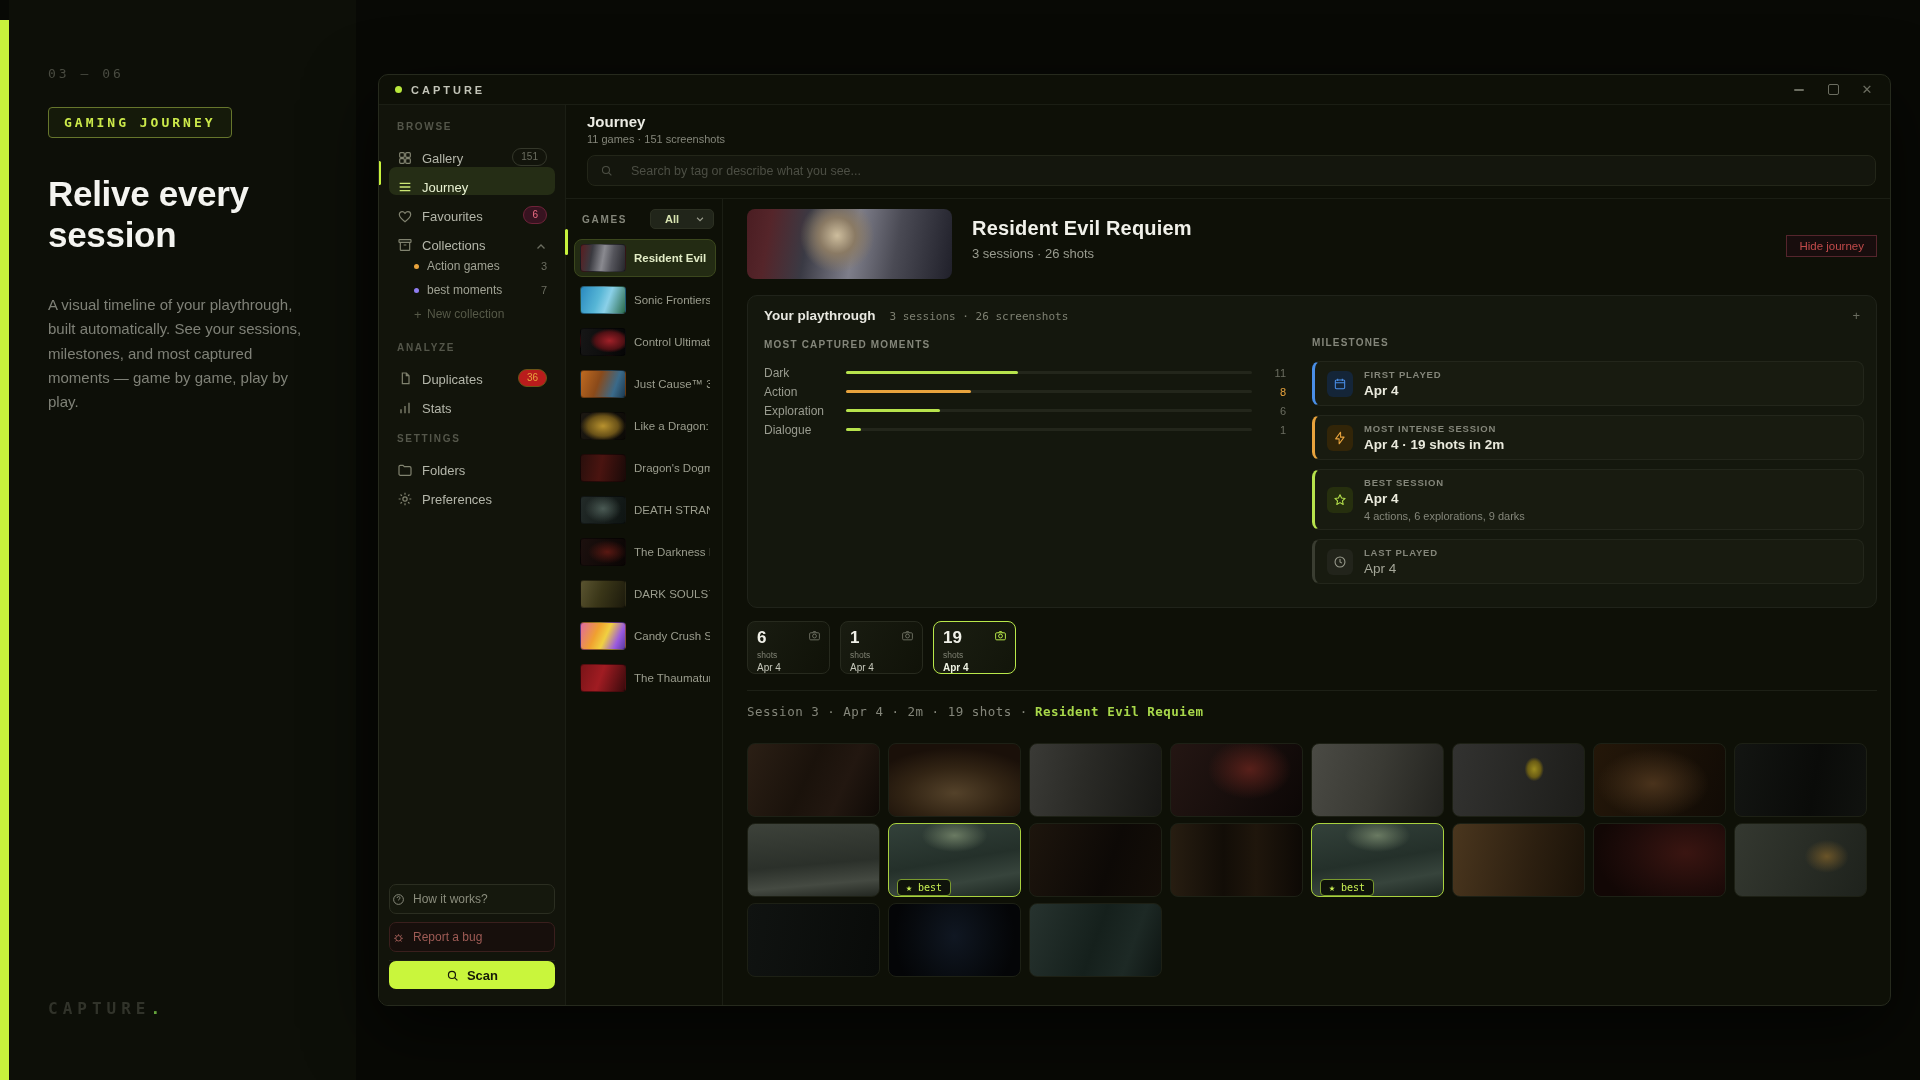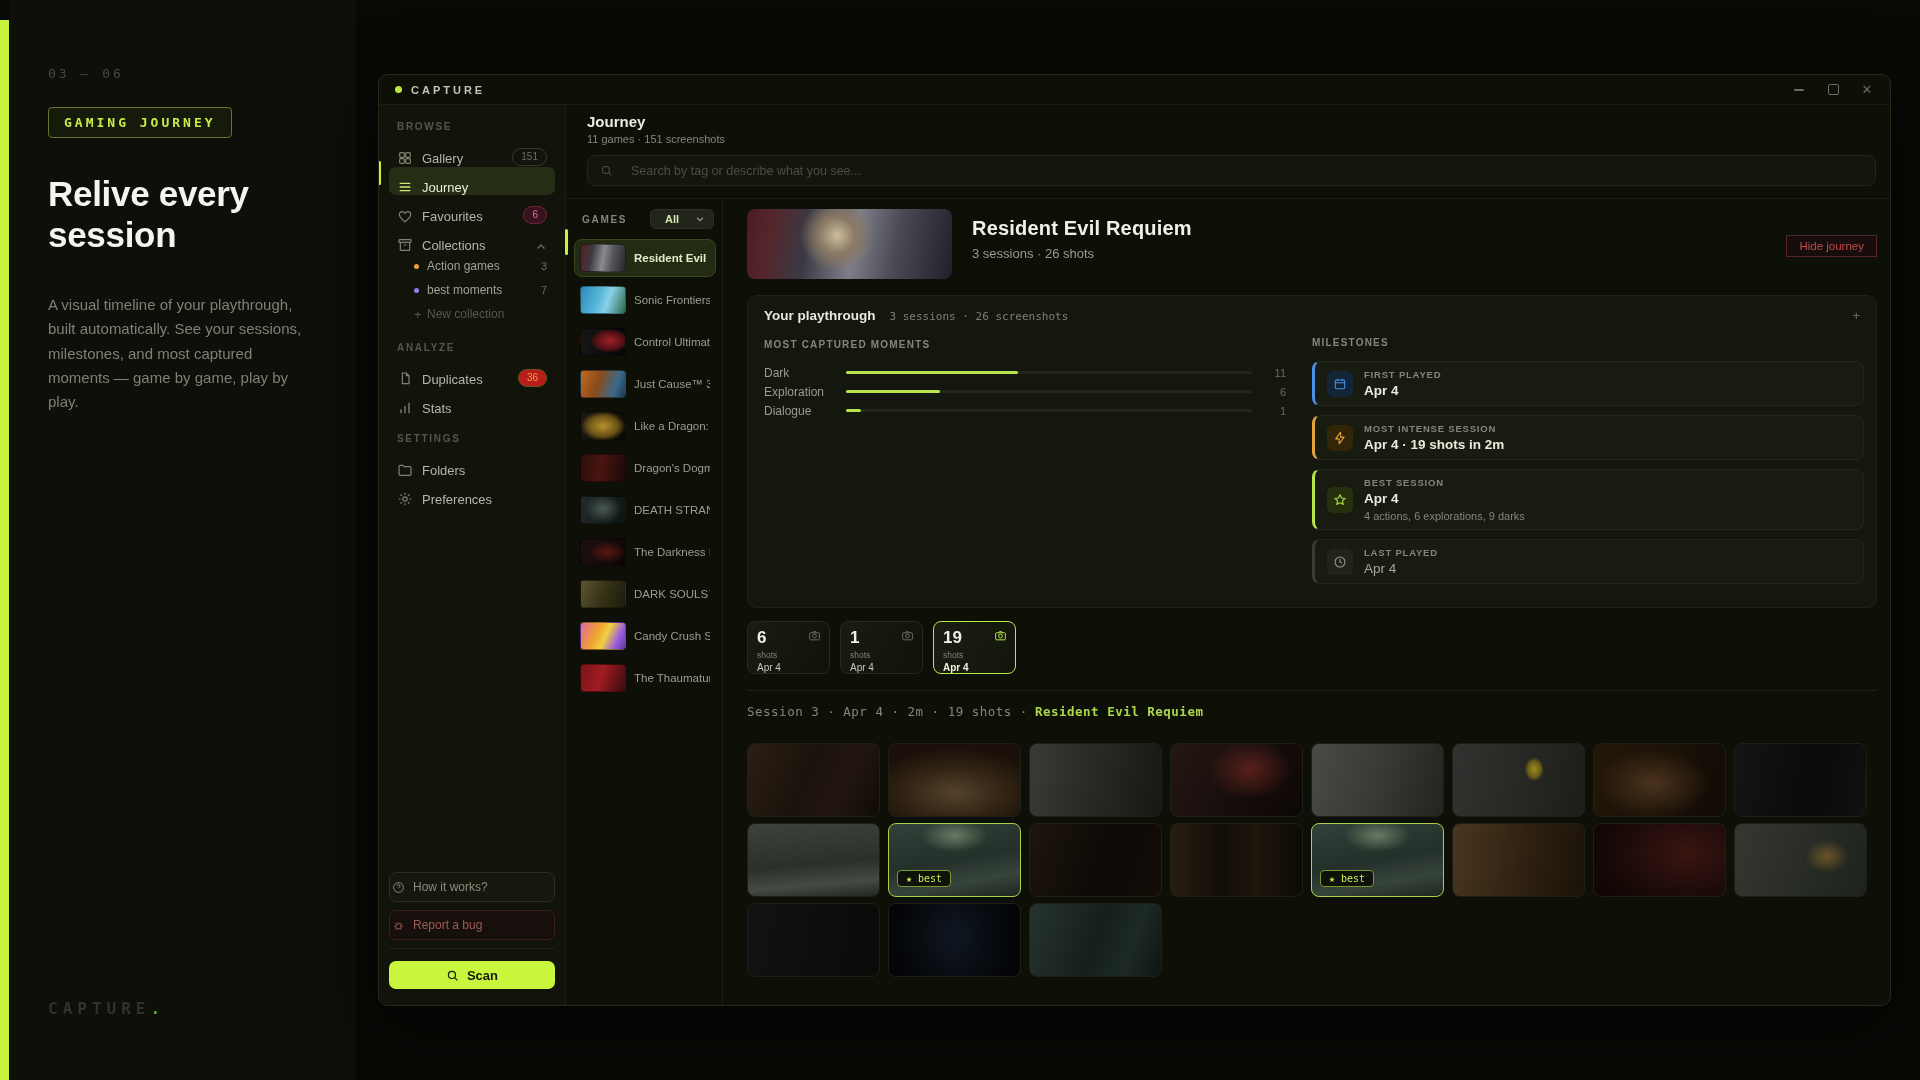--- a/index.html
+++ b/index.html
@@ -59,21 +59,21 @@
   .sub-item{display:flex;align-items:center;gap:8px;height:24px;padding:0 8px 0 25px;font-size:12px;color:#9fa193;}
   .sub-dot{width:5px;height:5px;border-radius:50%;flex:0 0 5px;}
   .sub-count{margin-left:auto;font-size:11px;color:#6b6d60;}
   .sub-item.add{color:#565948;}
   .sub-item .plus{font-size:13px;line-height:1;width:5px;}
   .sidebar-footer{margin-top:auto;}
   .foot-btn{display:flex;align-items:center;gap:8px;height:28px;border:1px solid #2b2e21;border-radius:7px;
         background:#15180d;color:#8b8d7d;font-size:12px;padding:0 2px;margin-bottom:8px;}
   .foot-btn .ic{width:13px;height:13px;flex-basis:13px;}
   .foot-btn.report{border-color:#3a1f1d;background:#170f0c;color:#9e5b55;}
-  .scan-wrap{border-top:1px solid #1f2217;padding-top:12px;margin-top:6px;}
+  .scan-wrap{border-top:1px solid #1f2217;margin-top:6px;}
   .scan-btn{height:28px;border-radius:7px;background:#c9f63c;color:#161a09;font-size:13px;font-weight:bold;
         display:flex;align-items:center;justify-content:center;gap:8px;}
   .scan-btn .ic{width:13px;height:13px;flex-basis:13px;}
 
   
   .right{flex:1;display:flex;flex-direction:column;min-width:0;}
   .right-head{padding:8px 14px 12px 21px;border-bottom:1px solid #1b1e14;}
   .page-title{font-size:15px;font-weight:bold;color:#ecece4;}
   .page-sub{font-size:11px;color:#84867a;margin-top:3px;}
   .search-bar{margin-top:10px;height:31px;background:#14160d;border:1px solid #232619;border-radius:8px;
@@ -144,21 +144,21 @@
   .s-unit{font-size:8.5px;color:#7e8072;margin-top:4px;}
   .s-date{font-size:10px;color:#c5c7ba;margin-top:2px;}
   .s-card.selected .s-date{color:#eef2e2;font-weight:bold;}
 
   .session-detail{margin-top:16px;border-top:1px solid #1d2016;padding-top:13px;}
   .sd-meta{font-family:"DejaVu Sans Mono",monospace;font-size:12.5px;color:#84867a;letter-spacing:.5px;}
   .sd-game{color:#a8d84a;font-weight:bold;margin-left:7px;}
   .thumb-grid{margin-top:24px;display:grid;grid-template-columns:repeat(8,133px);gap:6px 8px;}
   .thumb{height:74px;border-radius:8px;border:1px solid #1d2015;box-sizing:border-box;position:relative;}
   .thumb.best{border:1.5px solid #a9d23e;}
-  .best-badge{position:absolute;left:8px;bottom:9px;font-family:"DejaVu Sans Mono",monospace;font-size:10px;
+  .best-badge{position:absolute;left:8px;bottom:0;font-family:"DejaVu Sans Mono",monospace;font-size:10px;
         color:#c9ef53;background:rgba(10,12,4,.88);border:1px solid #7a9a2e;border-radius:4px;padding:2px 8px;}
 
   
   .g1{background:linear-gradient(100deg,#5a1d20 0%,#3a3a40 25%,#8a8a90 50%,#55555c 70%,#26262b 100%);}
   .g2{background:linear-gradient(110deg,#2a8ac0 0%,#57b6d6 40%,#8ad0e8 60%,#2a6a4a 100%);}
   .g3{background:radial-gradient(26px 16px at 65% 45%,#a02028 0%,#501014 55%,rgba(0,0,0,0) 75%),linear-gradient(100deg,#161616,#060606);}
   .g4{background:linear-gradient(110deg,#c06a20 0%,#8a4a1a 40%,#3a6a8a 75%,#1e3a50 100%);}
   .g5{background:radial-gradient(30px 20px at 50% 50%,#b8922e 0%,#6a5218 50%,rgba(0,0,0,0) 75%),linear-gradient(110deg,#1c1812,#0c0a06);}
   .g6{background:linear-gradient(100deg,#2a0f0c 0%,#4a1410 45%,#1a0a08 100%);}
   .g7{background:radial-gradient(26px 20px at 50% 45%,#4a5a54 0%,rgba(0,0,0,0) 70%),linear-gradient(110deg,#222a28,#0e1412);}
@@ -460,20 +460,27 @@
             <div class="panel-body">
               <div class="moments">
                 <div class="block-head">MOST CAPTURED MOMENTS</div>
                 <div id="chart-rows">
                     <div class="m-row">
                       <span class="m-label">Dark</span>
                       <span class="m-track">
                         <span class="m-fill" style="width: 42.3%; background: rgb(183, 227, 76);"></span>
                       </span>
                       <span class="m-val" style="color: rgb(107, 109, 96);">11</span>
+                    </div>
+                    <div class="m-row">
+                      <span class="m-label">Action</span>
+                      <span class="m-track">
+                        <span class="m-fill" style="width: 30.8%; background: rgb(232, 163, 61);"></span>
+                      </span>
+                      <span class="m-val" style="color: rgb(232, 163, 61);">8</span>
                     </div>
                     <div class="m-row">
                       <span class="m-label">Exploration</span>
                       <span class="m-track">
                         <span class="m-fill" style="width: 23.1%; background: rgb(183, 227, 76);"></span>
                       </span>
                       <span class="m-val" style="color: rgb(107, 109, 96);">6</span>
                     </div>
                     <div class="m-row">
                       <span class="m-label">Dialogue</span>

